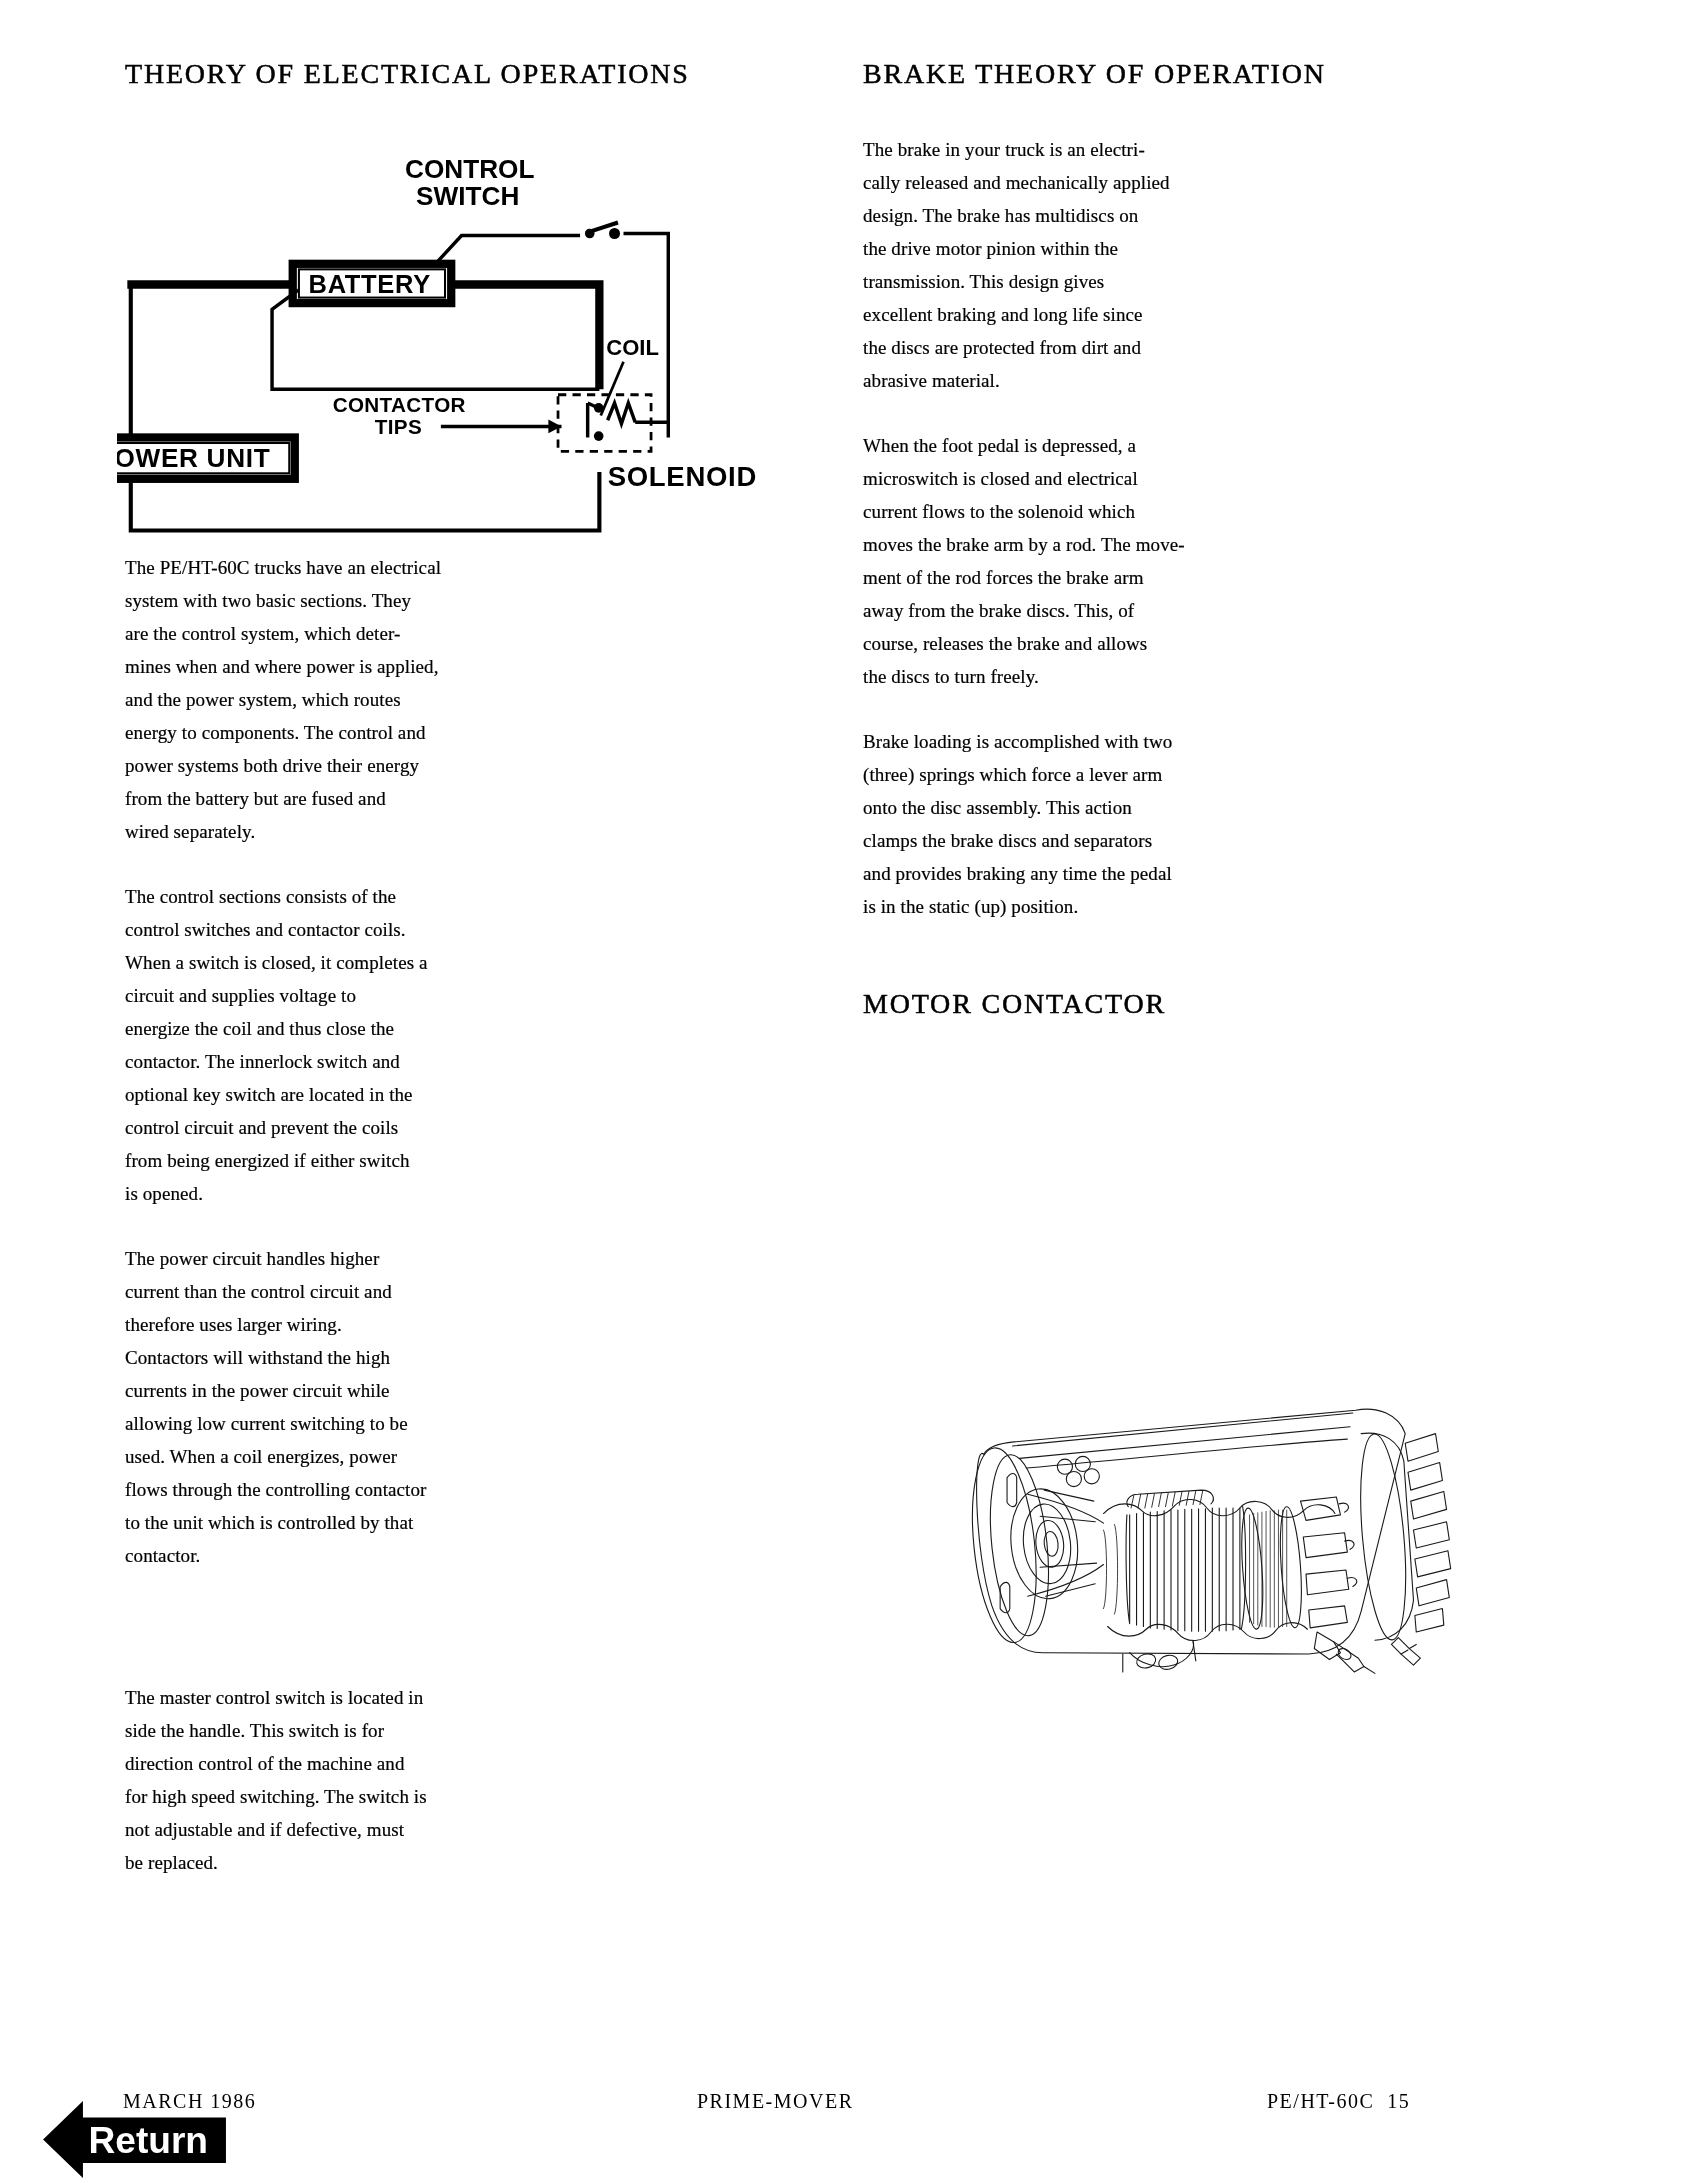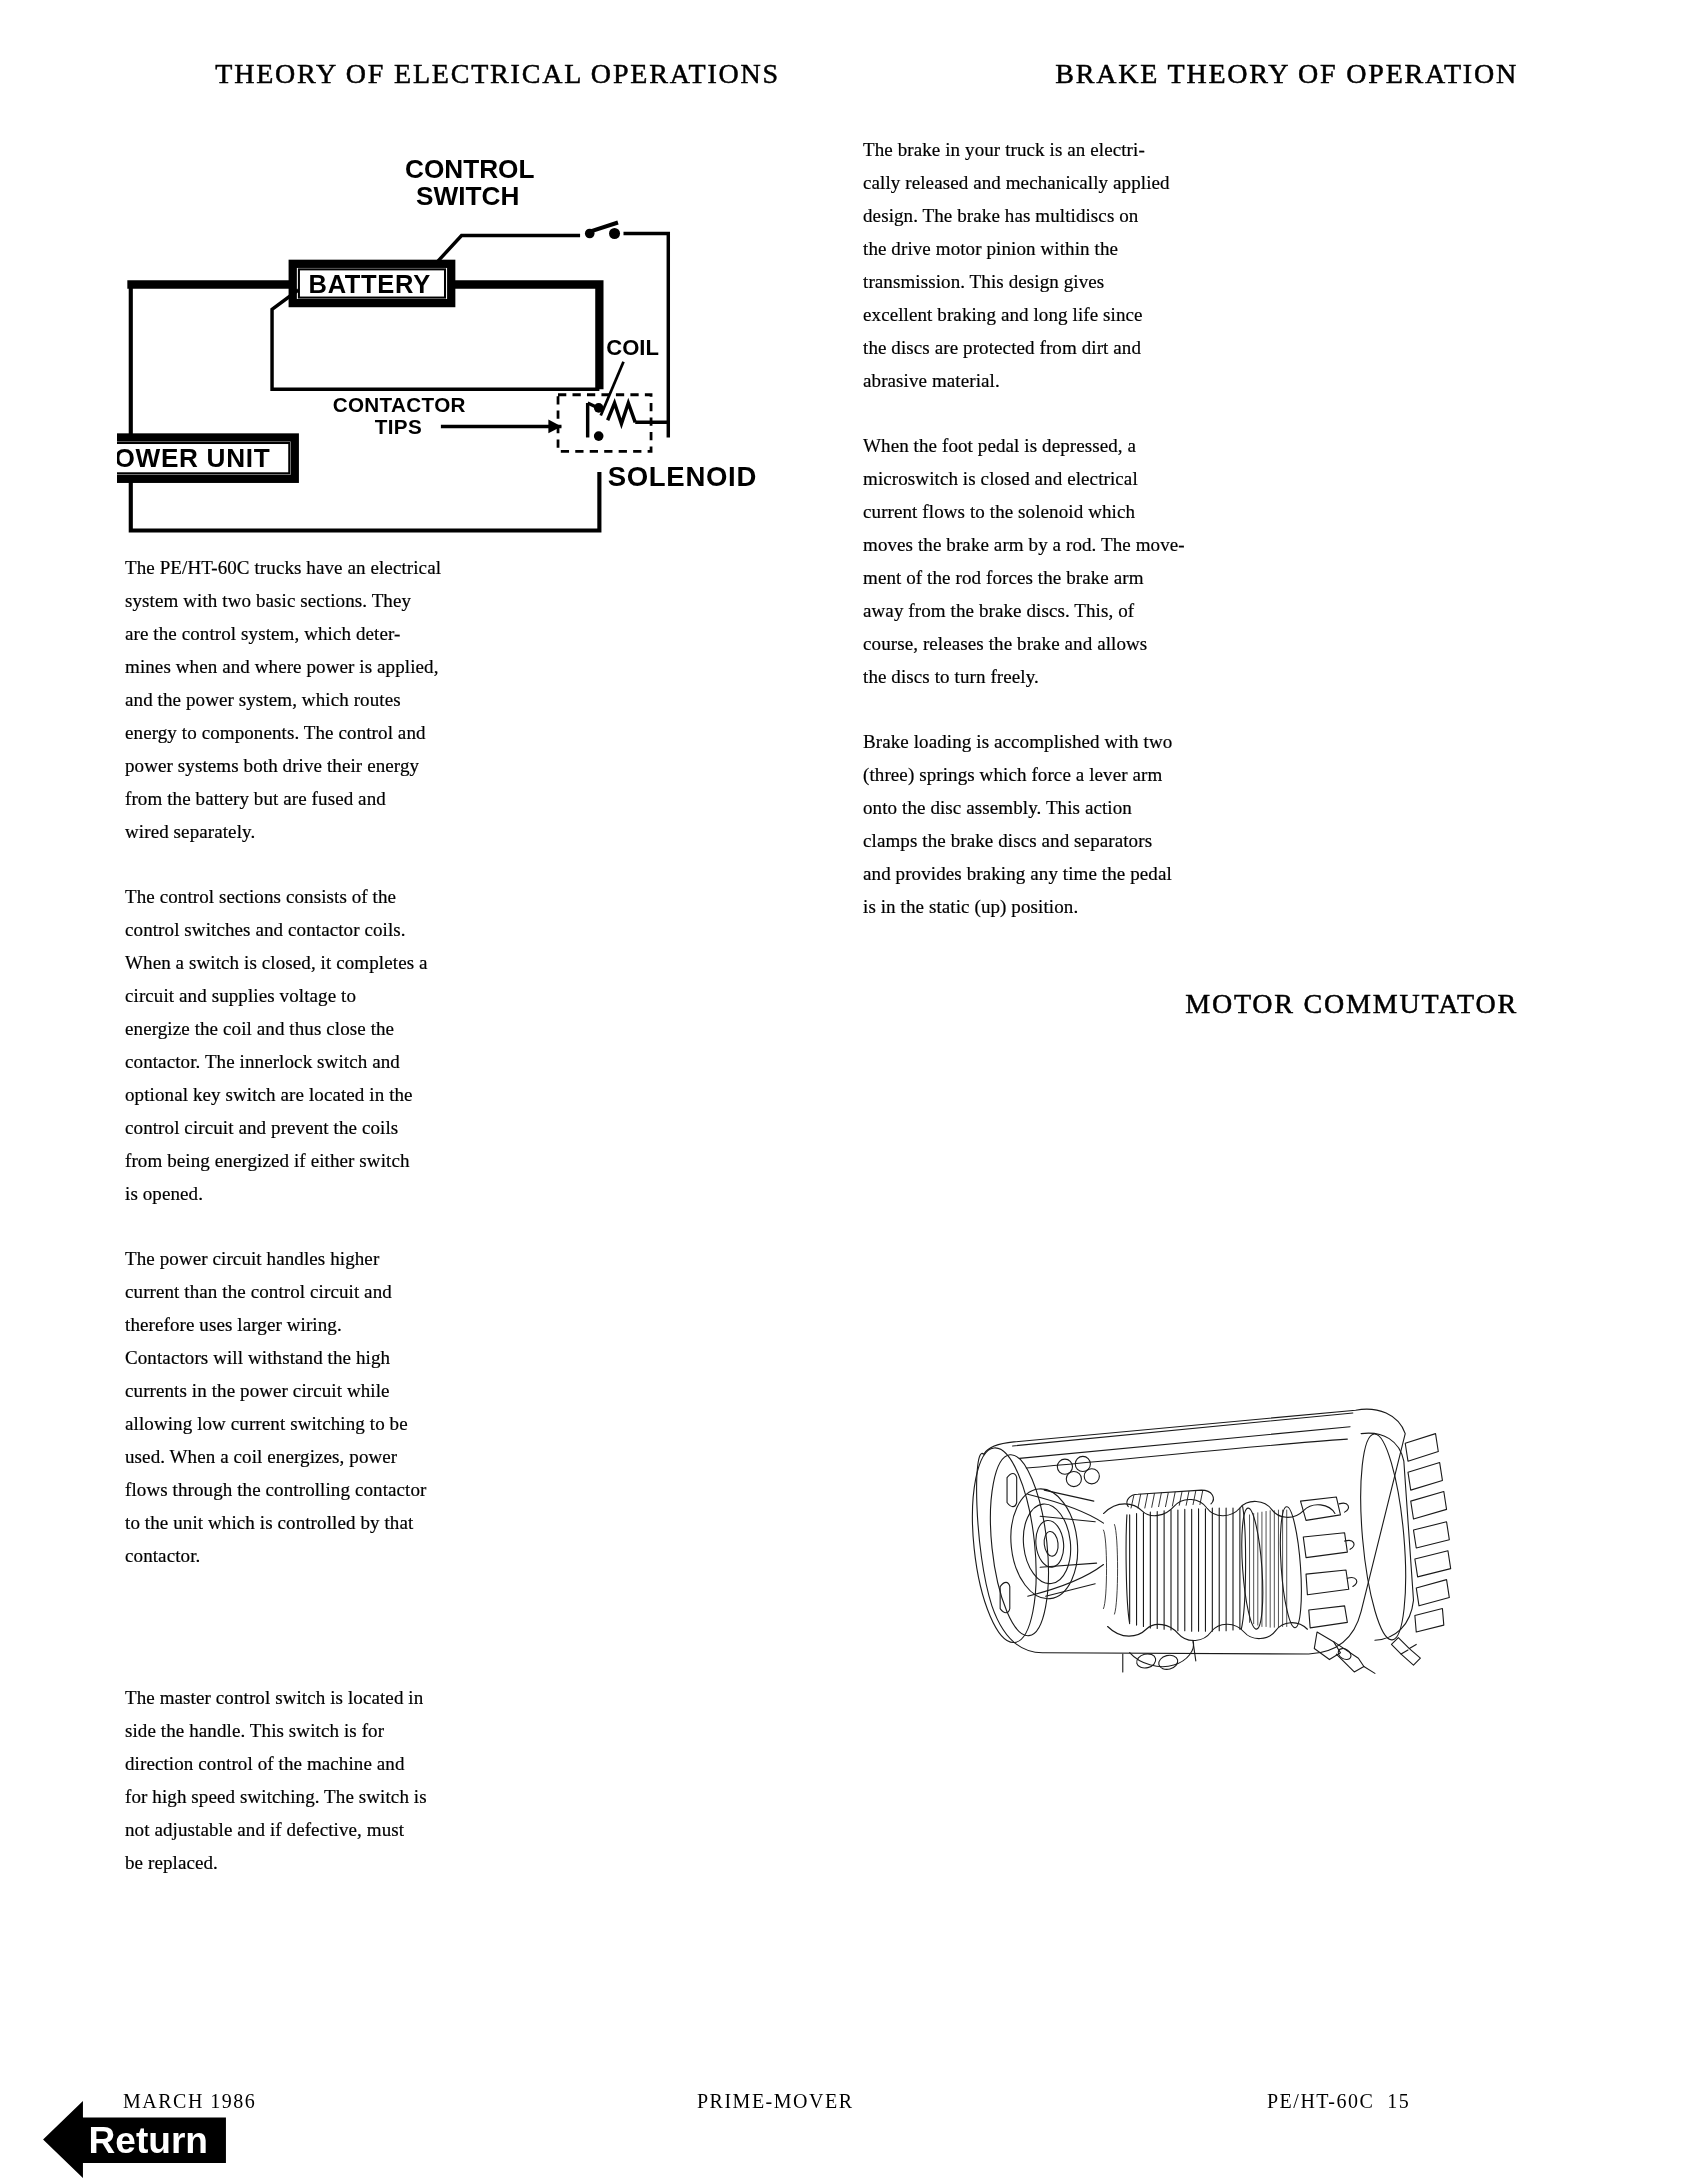--- a/index.html
+++ b/index.html
@@ -33,21 +33,20 @@
 
   
   .section-head {
     font-family: "Liberation Serif", "DejaVu Serif", serif;
     font-size: 28px;
     letter-spacing: 1.8px;
     font-weight: 400;
     line-height: 1.1;
     margin: 0;
     white-space: nowrap;
-    text-align: right;
     -webkit-text-stroke: 0.5px #000;
   }
 
   
   .para {
     font-size: 19px;
     line-height: 33px;
     margin: 0;
     letter-spacing: 0.1px;
     white-space: pre-line;
@@ -252,21 +251,21 @@
 away from the brake discs. This, of
 course, releases the brake and allows
 the discs to turn freely.</p>
     <p class="para">Brake loading is accomplished with two
 (three) springs which force a lever arm
 onto the disc assembly. This action
 clamps the brake discs and separators
 and provides braking any time the pedal
 is in the static (up) position.</p>
     <div class="spacer-lg"></div>
-    <h2 class="section-head">MOTOR COMMUTATOR</h2>
+    <h2 class="section-head">MOTOR CONTACTOR</h2>
     <div class="spacer-md"></div>
   </div>
 
   <div class="motor-fig">
     <svg viewBox="0 0 810 500" xmlns="http://www.w3.org/2000/svg">
       <g fill="none" stroke="#1a1a1a" stroke-width="1.6" stroke-linejoin="round" stroke-linecap="round">
 
         <path d="M88,180 C72,163 74,320 100,400 C118,452 146,470 178,468
                  L560,470 C600,468 626,448 636,408
                  L700,150 C690,122 660,110 628,116 L132,162 C110,164 94,170 88,180 Z"></path>

